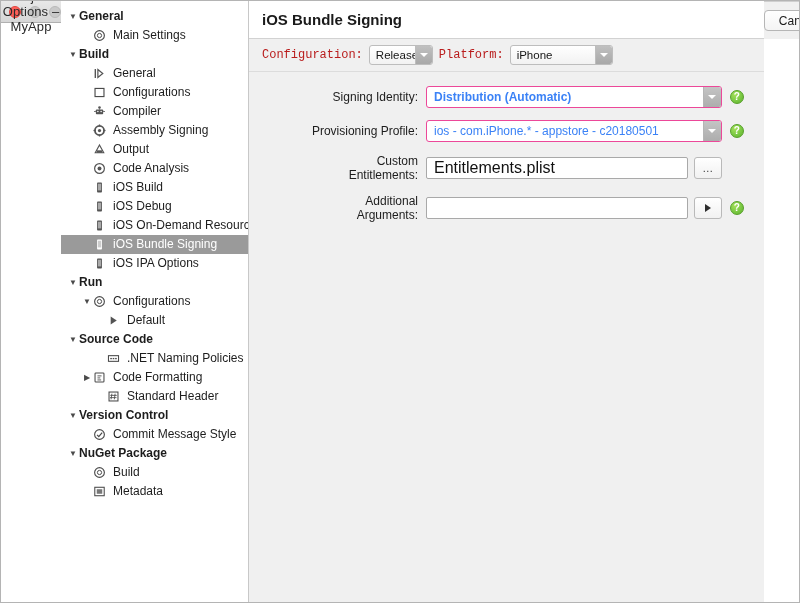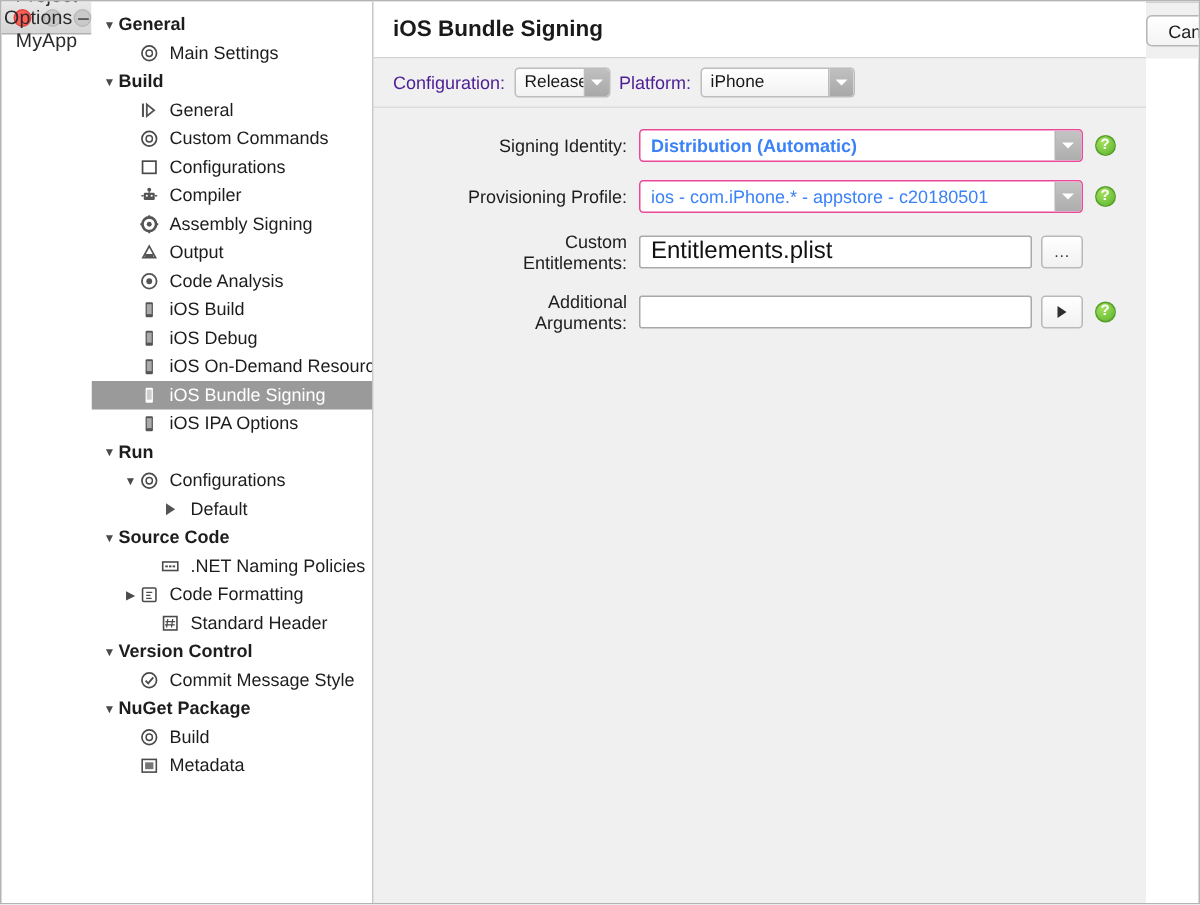--- a/index.html
+++ b/index.html
@@ -150,21 +150,22 @@
     flex: 0 0 33px;
     background: #f0f0f0;
     border-bottom: 1px solid #dcdcdc;
     display: flex;
     align-items: center;
     padding-left: 13px;
     gap: 6px;
   }
   .cfg-label {
     font-size: 12px;
-    color: #4c1d95;
+    color: #b91c1c;
+    font-family: Liberation Mono, monospace;
   }
 
   
   .popup {
     height: 20px;
     display: inline-flex;
     align-items: center;
     background: linear-gradient(to bottom, #ffffff 0%, #f2f2f2 100%);
     border: 1px solid #bdbdbd;
     border-radius: 3px;
@@ -395,30 +396,20 @@
               <rect x="2" y="2.5" width="1.7" height="11" fill="#545454"></rect>
               <path d="M6 3.2l6 4.8-6 4.8z" fill="none" stroke="#545454" stroke-width="1.5"></path>
             </svg>
           </span>
           <span class="lbl">General</span>
         </div>
         <div class="tree-row ind1">
           <span class="disc empty">▼</span>
           <span class="ic">
             <svg width="13" height="13" viewBox="0 0 16 16">
-              <circle cx="8" cy="8" r="6" fill="none" stroke="#4a4a4a" stroke-width="1.4"></circle>
-              <circle cx="8" cy="8" r="2.6" fill="none" stroke="#4a4a4a" stroke-width="1.2"></circle>
-            </svg>
-          </span>
-          <span class="lbl">Custom Commands</span>
-        </div>
-        <div class="tree-row ind1">
-          <span class="disc empty">▼</span>
-          <span class="ic">
-            <svg width="13" height="13" viewBox="0 0 16 16">
               <rect x="2.5" y="3" width="11" height="10" fill="none" stroke="#4a4a4a" stroke-width="1.4"></rect>
             </svg>
           </span>
           <span class="lbl">Configurations</span>
         </div>
         <div class="tree-row ind1">
           <span class="disc empty">▼</span>
           <span class="ic">
             <svg width="13" height="13" viewBox="0 0 16 16">
               <rect x="3.5" y="5.5" width="9" height="6" rx="1" fill="#545454"></rect>

